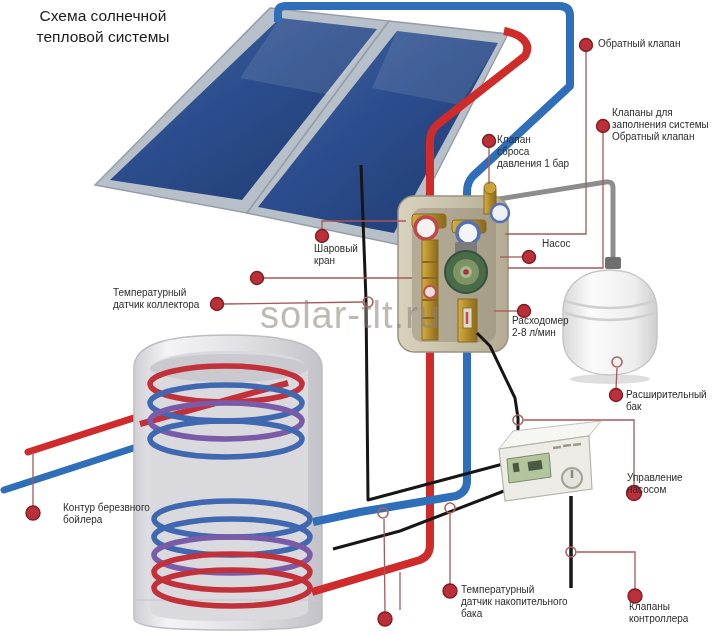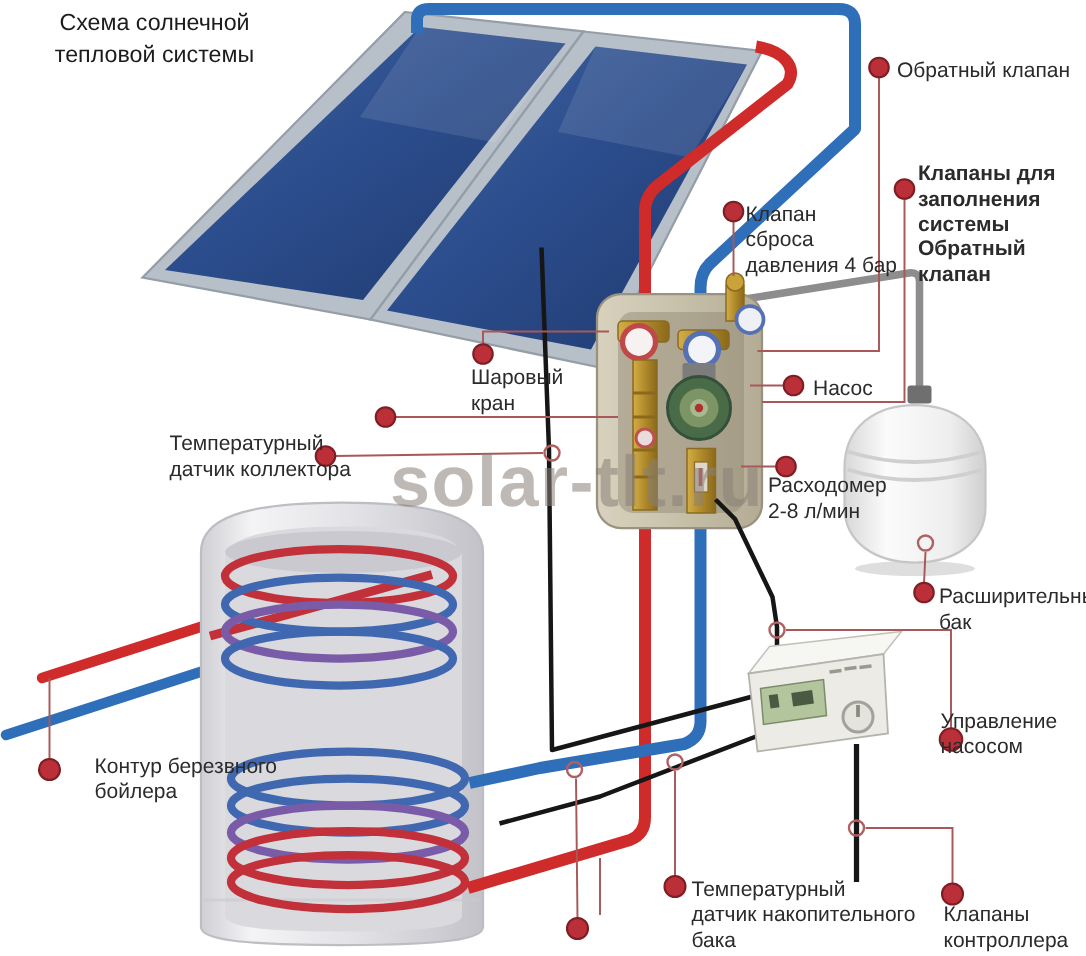--- a/index.html
+++ b/index.html
@@ -1,23 +1,23 @@
 <!DOCTYPE html>
 <html><head>
 <meta charset="utf-8">
 <style>
   html,body{margin:0;padding:0;background:#fff;}
   #stage{position:relative;width:724px;height:637px;background:#fff;overflow:hidden;
          font-family:"Liberation Sans",sans-serif;}
   #art{position:absolute;left:0;top:0;z-index:1;}
-  .label{position:absolute;z-index:10;font-size:14px;line-height:1.2;color:#2b2b2b;
+  .label{position:absolute;z-index:10;font-size:10px;line-height:1.2;color:#2b2b2b;
          white-space:pre-line;pointer-events:none;}
   .title{position:absolute;left:18px;top:6px;width:170px;z-index:10;font-size:15.5px;
          line-height:1.35;color:#1c1c1c;text-align:center;white-space:pre-line;}
-  .watermark{position:absolute;left:260px;top:294px;z-index:5;font-size:48px;font-weight:bold;
+  .watermark{position:absolute;left:260px;top:294px;z-index:5;font-size:38px;font-weight:normal;
          letter-spacing:1px;color:#8a8178;opacity:.55;pointer-events:none;}
 </style>
 </head>
 <body>
 
 <div id="stage">
 
 <svg id="art" width="724" height="637" viewBox="0 0 724 637">
   <defs>
     <linearGradient id="panelGrad" x1="0" y1="0" x2="1" y2="1">
@@ -195,31 +195,31 @@
     <circle cx="635" cy="596" r="7"></circle>
     <circle cx="385" cy="619" r="7"></circle>
   </g>
 </svg>
 
 <div class="title">Схема солнечной
 тепловой системы</div>
 <div class="watermark">solar-tlt.ru</div>
 
 <div class="label" style="left:598px;top:38px;">Обратный клапан</div>
-<div class="label" style="left:612px;top:107px;font-weight:bold;">Клапаны для
+<div class="label" style="left:612px;top:107px;">Клапаны для
 заполнения системы
 Обратный клапан</div>
 <div class="label" style="left:497px;top:134px;">Клапан
 сброса
-давления 4 бар</div>
+давления 1 бар</div>
 <div class="label" style="left:314px;top:243px;">Шаровый
 кран</div>
 <div class="label" style="left:113px;top:287px;">Температурный
 датчик коллектора</div>
-<div class="label" style="left:542px;top:250px;">Насос</div>
+<div class="label" style="left:542px;top:238px;">Насос</div>
 <div class="label" style="left:512px;top:315px;">Расходомер
 2-8 л/мин</div>
 <div class="label" style="left:626px;top:389px;">Расширительный
 бак</div>
 <div class="label" style="left:63px;top:502px;">Контур березвного
 бойлера</div>
 <div class="label" style="left:627px;top:472px;">Управление
 насосом</div>
 <div class="label" style="left:461px;top:584px;">Температурный
 датчик накопительного

